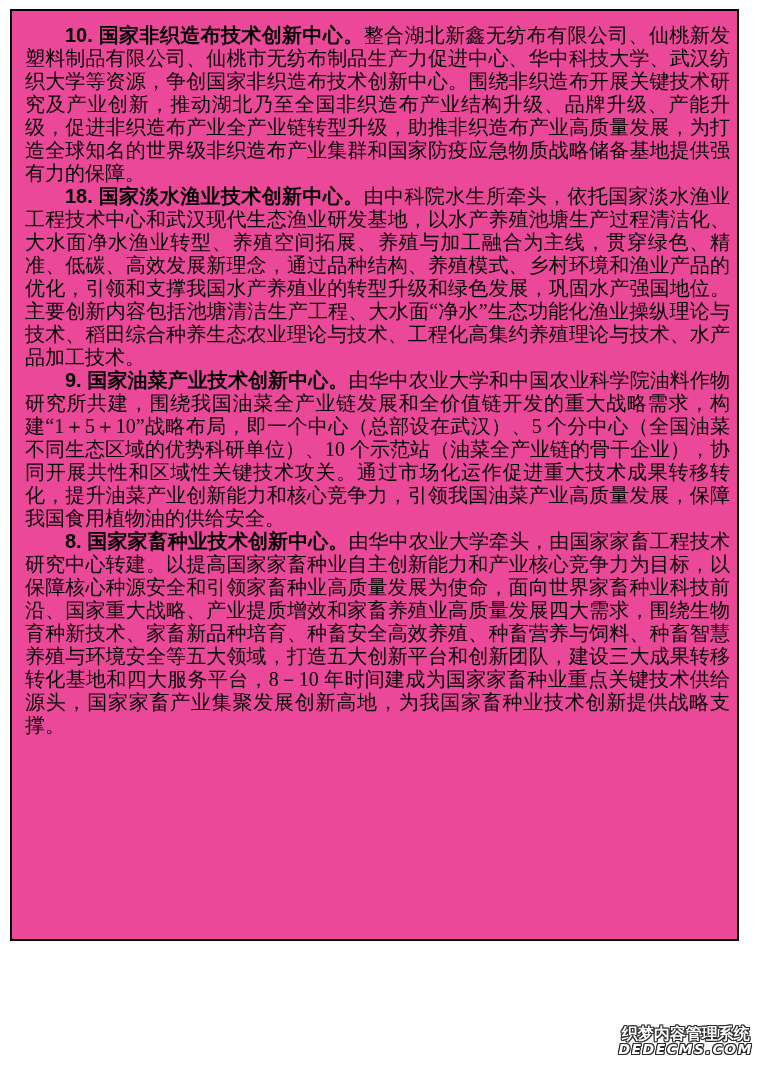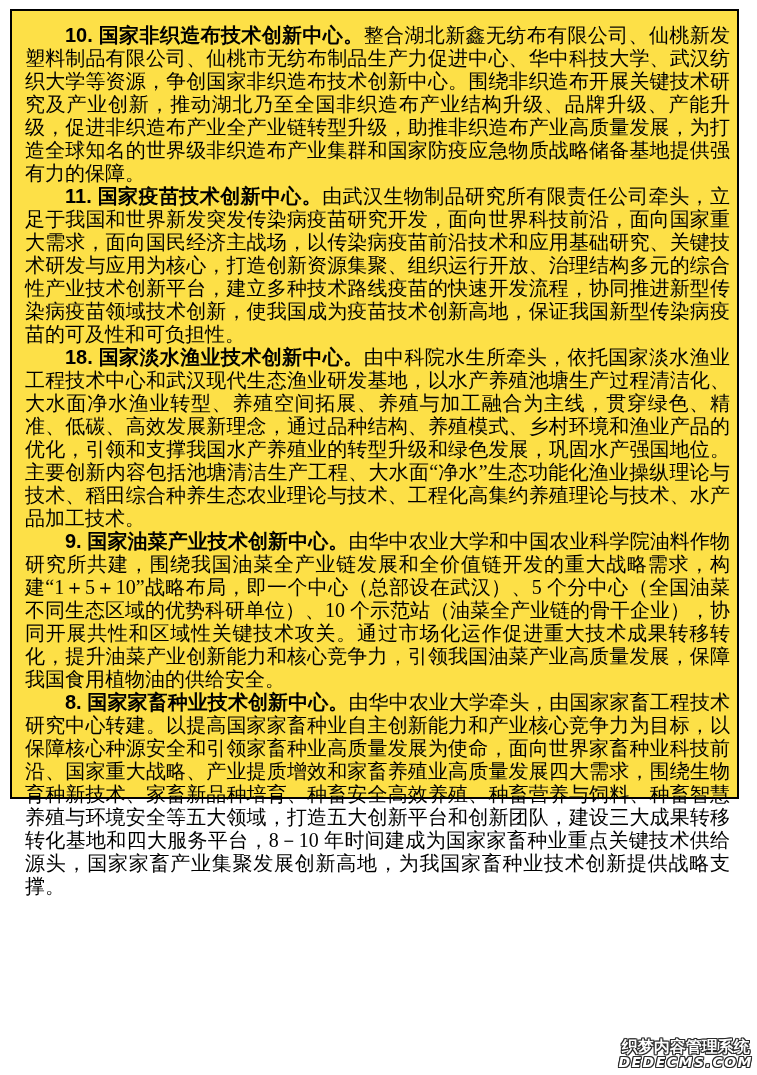--- a/index.html
+++ b/index.html
@@ -12,25 +12,25 @@
     height: 1075px;
     position: relative;
     overflow: hidden;
     font-family: "Liberation Serif", serif;
   }
   .page-frame {
     position: absolute;
     left: 10px;
     top: 9px;
     width: 729px;
-    height: 790px;
+    height: 932px;
     border: 2px solid #000000;
     box-sizing: border-box;
     padding: 13px 7px 0 13px;
-    background: #fde047;
+    background: #ec4899;
   }
   .para {
     margin: 0;
     padding: 0;
     color: #000000;
     font-size: 20px;
     line-height: 23px;
     text-align: justify;
     text-indent: 2em;
     font-family: "Liberation Serif", serif;
@@ -38,21 +38,21 @@
   .para-heading {
     font-weight: bold;
     font-family: "Liberation Sans", sans-serif;
   }
   .para-body {
     font-weight: normal;
   }
   .watermark {
     position: absolute;
     right: 4px;
-    bottom: 5px;
+    bottom: 18px;
     z-index: 5;
     text-align: center;
     font-family: "DejaVu Sans", sans-serif;
     font-weight: bold;
     color: #ffffff;
     text-shadow:
       -1px -1px 0 #2a2a2a, 1px -1px 0 #2a2a2a,
       -1px  1px 0 #2a2a2a, 1px  1px 0 #2a2a2a,
       -1px  0   0 #2a2a2a, 1px  0   0 #2a2a2a,
        0   -1px 0 #2a2a2a, 0    1px 0 #2a2a2a;
@@ -68,21 +68,20 @@
     letter-spacing: 1.5px;
     font-style: italic;
   }
 </style>
 </head>
 <body>
 
 <div class="page-frame">
   <p class="para"><span class="para-heading">10. 国家非织造布技术创新中心。</span><span class="para-body">整合湖北新鑫无纺布有限公司、仙桃新发塑料制品有限公司、仙桃市无纺布制品生产力促进中心、华中科技大学、武汉纺织大学等资源，争创国家非织造布技术创新中心。围绕非织造布开展关键技术研究及产业创新，推动湖北乃至全国非织造布产业结构升级、品牌升级、产能升级，促进非织造布产业全产业链转型升级，助推非织造布产业高质量发展，为打造全球知名的世界级非织造布产业集群和国家防疫应急物质战略储备基地提供强有力的保障。</span></p>
 
-  <p class="para"><span class="para-heading">11. 国家疫苗技术创新中心。</span><span class="para-body">由武汉生物制品研究所有限责任公司牵头，立足于我国和世界新发突发传染病疫苗研究开发，面向世界科技前沿，面向国家重大需求，面向国民经济主战场，以传染病疫苗前沿技术和应用基础研究、关键技术研发与应用为核心，打造创新资源集聚、组织运行开放、治理结构多元的综合性产业技术创新平台，建立多种技术路线疫苗的快速开发流程，协同推进新型传染病疫苗领域技术创新，使我国成为疫苗技术创新高地，保证我国新型传染病疫苗的可及性和可负担性。</span></p>
 
   <p class="para"><span class="para-heading">18. 国家淡水渔业技术创新中心。</span><span class="para-body">由中科院水生所牵头，依托国家淡水渔业工程技术中心和武汉现代生态渔业研发基地，以水产养殖池塘生产过程清洁化、大水面净水渔业转型、养殖空间拓展、养殖与加工融合为主线，贯穿绿色、精准、低碳、高效发展新理念，通过品种结构、养殖模式、乡村环境和渔业产品的优化，引领和支撑我国水产养殖业的转型升级和绿色发展，巩固水产强国地位。主要创新内容包括池塘清洁生产工程、大水面“净水”生态功能化渔业操纵理论与技术、稻田综合种养生态农业理论与技术、工程化高集约养殖理论与技术、水产品加工技术。</span></p>
 
   <p class="para"><span class="para-heading">9. 国家油菜产业技术创新中心。</span><span class="para-body">由华中农业大学和中国农业科学院油料作物研究所共建，围绕我国油菜全产业链发展和全价值链开发的重大战略需求，构建“1＋5＋10”战略布局，即一个中心（总部设在武汉）、5 个分中心（全国油菜不同生态区域的优势科研单位）、10 个示范站（油菜全产业链的骨干企业），协同开展共性和区域性关键技术攻关。通过市场化运作促进重大技术成果转移转化，提升油菜产业创新能力和核心竞争力，引领我国油菜产业高质量发展，保障我国食用植物油的供给安全。</span></p>
 
   <p class="para"><span class="para-heading">8. 国家家畜种业技术创新中心。</span><span class="para-body">由华中农业大学牵头，由国家家畜工程技术研究中心转建。以提高国家家畜种业自主创新能力和产业核心竞争力为目标，以保障核心种源安全和引领家畜种业高质量发展为使命，面向世界家畜种业科技前沿、国家重大战略、产业提质增效和家畜养殖业高质量发展四大需求，围绕生物育种新技术、家畜新品种培育、种畜安全高效养殖、种畜营养与饲料、种畜智慧养殖与环境安全等五大领域，打造五大创新平台和创新团队，建设三大成果转移转化基地和四大服务平台，8－10 年时间建成为国家家畜种业重点关键技术供给源头，国家家畜产业集聚发展创新高地，为我国家畜种业技术创新提供战略支撑。</span></p>
 
 </div>
 
 <div class="watermark">

